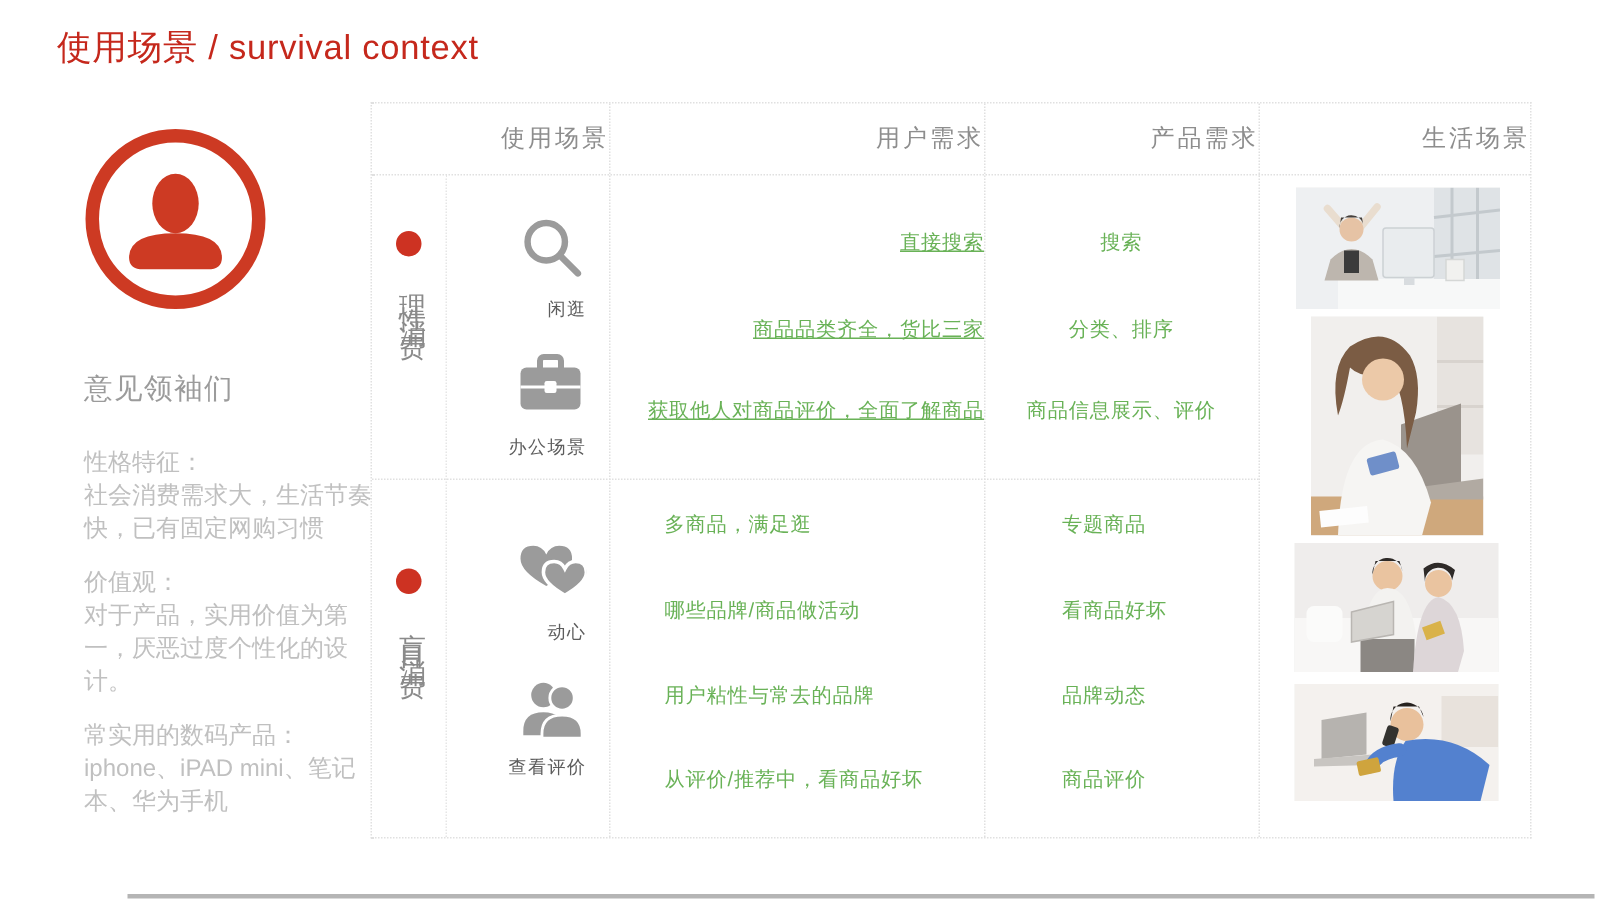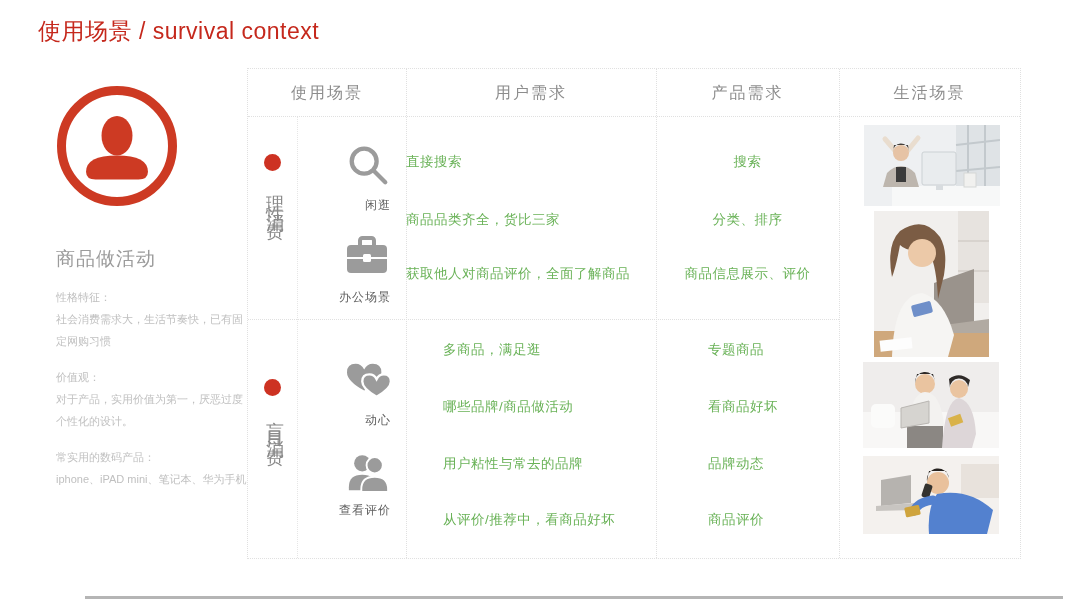--- a/index.html
+++ b/index.html
@@ -16,51 +16,51 @@
   .avatar{
     position:absolute;left:57px;top:86px;width:120px;height:120px;
     border:9px solid #cd3a23;border-radius:50%;box-sizing:border-box;
     display:flex;align-items:center;justify-content:center;background:#fff;
   }
   .persona-name{
     position:absolute;left:56px;top:246px;
     font-size:19px;color:#9b9b9b;letter-spacing:1px;
   }
   .traits{position:absolute;left:56px;top:286px;width:196px;}
-  .trait{margin-bottom:14px;font-size:11px;line-height:22px;color:#c0c0c0;}
+  .trait{margin-bottom:14px;font-size:16px;line-height:22px;color:#c0c0c0;margin-top:12px;}
   .trait .t-label{color:#c0c0c0;}
   
   .tbl{
     position:absolute;left:247px;top:68px;width:772px;height:489px;
     border:1px dotted #e0e0e0;box-sizing:content-box;
   }
   .vline{position:absolute;top:0;bottom:0;width:0;border-left:1px dotted #e0e0e0;}
   .v1{left:158px}.v2{left:408px}.v3{left:591px}
   .vsub{position:absolute;left:49px;top:47px;bottom:0;width:0;border-left:1px dotted #e6e6e6;}
   .h-header{position:absolute;left:0;right:0;top:47px;border-top:1px dotted #e0e0e0;}
   .h-row{position:absolute;left:0;width:591px;top:250px;border-top:1px dotted #e0e0e0;}
   .th{
-    position:absolute;top:0;height:47px;line-height:47px;text-align:center;
+    position:absolute;top:0;height:47px;line-height:47px;text-align:right;
     font-size:16px;color:#8d8d8d;letter-spacing:2px;
   }
   .th0{left:0;width:158px}.th1{left:158px;width:250px}
   .th2{left:408px;width:183px}.th3{left:591px;width:181px}
   .dot{position:absolute;width:17px;height:17px;border-radius:50%;background:#cd3222;}
   .dot1{left:16px;top:85px}.dot2{left:16px;top:310px}
   .vtext{
     position:absolute;writing-mode:vertical-rl;text-orientation:upright;
     font-size:18px;letter-spacing:9px;color:#8a8a8a;
   }
   .vt1{left:15px;top:112px}.vt2{left:15px;top:338px}
   .icon-group{position:absolute;left:63px;width:80px;text-align:right;}
   .ig1{top:73px}.ig2{top:163px}.ig3{top:292px}.ig4{top:380px}
   .icon-group .glyph{display:inline-block;}
   .icon-label{margin-top:5px;font-size:12px;color:#5d5d5d;letter-spacing:1px;}
   .need{position:absolute;font-size:13.5px;color:#69b257;white-space:nowrap;letter-spacing:0.5px;text-align:center;}
-  .uc{left:158px;width:250px;text-align:left;}
+  .uc{left:158px;width:250px;text-align:right;text-decoration:underline;}
   .pc{left:408px;width:183px;text-align:center;}
   .ny1{top:84px}.ny2{top:142px}.ny3{top:196px}
   .my1{top:272px}.my2{top:329px}.my3{top:386px}.my4{top:442px}
   .ul{left:195px;}  .pl{left:460px;}
   .photo{position:absolute;overflow:hidden;background:#f0efee;}
   .ph1{left:616px;top:56px;width:136px;height:81px;}
   .ph2{left:626px;top:142px;width:115px;height:146px;}
   .ph3{left:615px;top:293px;width:136px;height:86px;}
   .ph4{left:615px;top:387px;width:136px;height:78px;}
   .bottom-line{
@@ -71,21 +71,21 @@
 <body>
 
 <h1 class="title">使用场景 / survival context</h1>
 
 <div class="avatar">
   <svg width="86" height="86" viewBox="0 0 100 100">
     <ellipse cx="50" cy="38" rx="18" ry="23" fill="#cd3a23"></ellipse>
     <path d="M14 80 q0 -19 36 -19 q36 0 36 19 q0 9 -11 9 h-50 q-11 0 -11 -9 z" fill="#cd3a23"></path>
   </svg>
 </div>
-<div class="persona-name">商品做活动</div>
+<div class="persona-name">意见领袖们</div>
 
 <div class="traits">
   <div class="trait">
     <div class="t-label">性格特征：</div>
     <div class="t-body">社会消费需求大，生活节奏快，已有固定网购习惯</div>
   </div>
   <div class="trait">
     <div class="t-label">价值观：</div>
     <div class="t-body">对于产品，实用价值为第一，厌恶过度个性化的设计。</div>
   </div>

